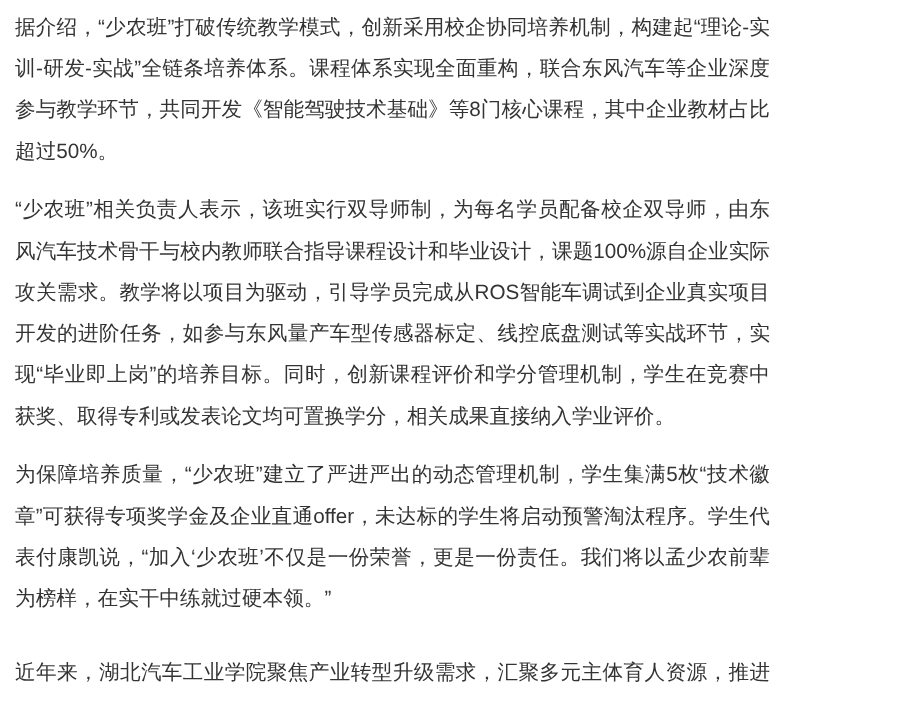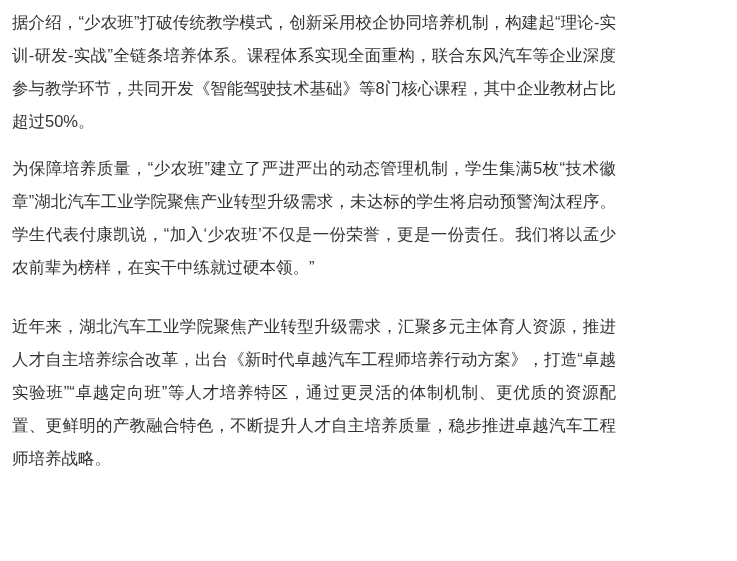--- a/index.html
+++ b/index.html
@@ -33,15 +33,16 @@
   }
   .para:last-child {
     margin-bottom: 0;
   }
 </style>
 </head>
 <body>
 
 <div id="article">
   <p class="para">据介绍，“少农班”打破传统教学模式，创新采用校企协同培养机制，构建起“理论-实训-研发-实战”全链条培养体系。课程体系实现全面重构，联合东风汽车等企业深度参与教学环节，共同开发《智能驾驶技术基础》等8门核心课程，其中企业教材占比超过50%。</p>
-  <p class="para gap-large">为保障培养质量，“少农班”建立了严进严出的动态管理机制，学生集满5枚“技术徽章”湖北汽车工业学院聚焦产业转型升级需求，未达标的学生将启动预警淘汰程序。学生代表付康凯说，“加入‘少农班’不仅是一份荣誉，更是一份责任。我们将以孟少农前辈为榜样，在实干中练就过硬本领。”</p>
+  <p class="para">“少农班”相关负责人表示，该班实行双导师制，为每名学员配备校企双导师，由东风汽车技术骨干与校内教师联合指导课程设计和毕业设计，课题100%源自企业实际攻关需求。教学将以项目为驱动，引导学员完成从ROS智能车调试到企业真实项目开发的进阶任务，如参与东风量产车型传感器标定、线控底盘测试等实战环节，实现“毕业即上岗”的培养目标。同时，创新课程评价和学分管理机制，学生在竞赛中获奖、取得专利或发表论文均可置换学分，相关成果直接纳入学业评价。</p>
+  <p class="para gap-large">为保障培养质量，“少农班”建立了严进严出的动态管理机制，学生集满5枚“技术徽章”可获得专项奖学金及企业直通offer，未达标的学生将启动预警淘汰程序。学生代表付康凯说，“加入‘少农班’不仅是一份荣誉，更是一份责任。我们将以孟少农前辈为榜样，在实干中练就过硬本领。”</p>
   <p class="para">近年来，湖北汽车工业学院聚焦产业转型升级需求，汇聚多元主体育人资源，推进人才自主培养综合改革，出台《新时代卓越汽车工程师培养行动方案》，打造“卓越实验班”“卓越定向班”等人才培养特区，通过更灵活的体制机制、更优质的资源配置、更鲜明的产教融合特色，不断提升人才自主培养质量，稳步推进卓越汽车工程师培养战略。</p>
 </div>
 
 </body></html>

